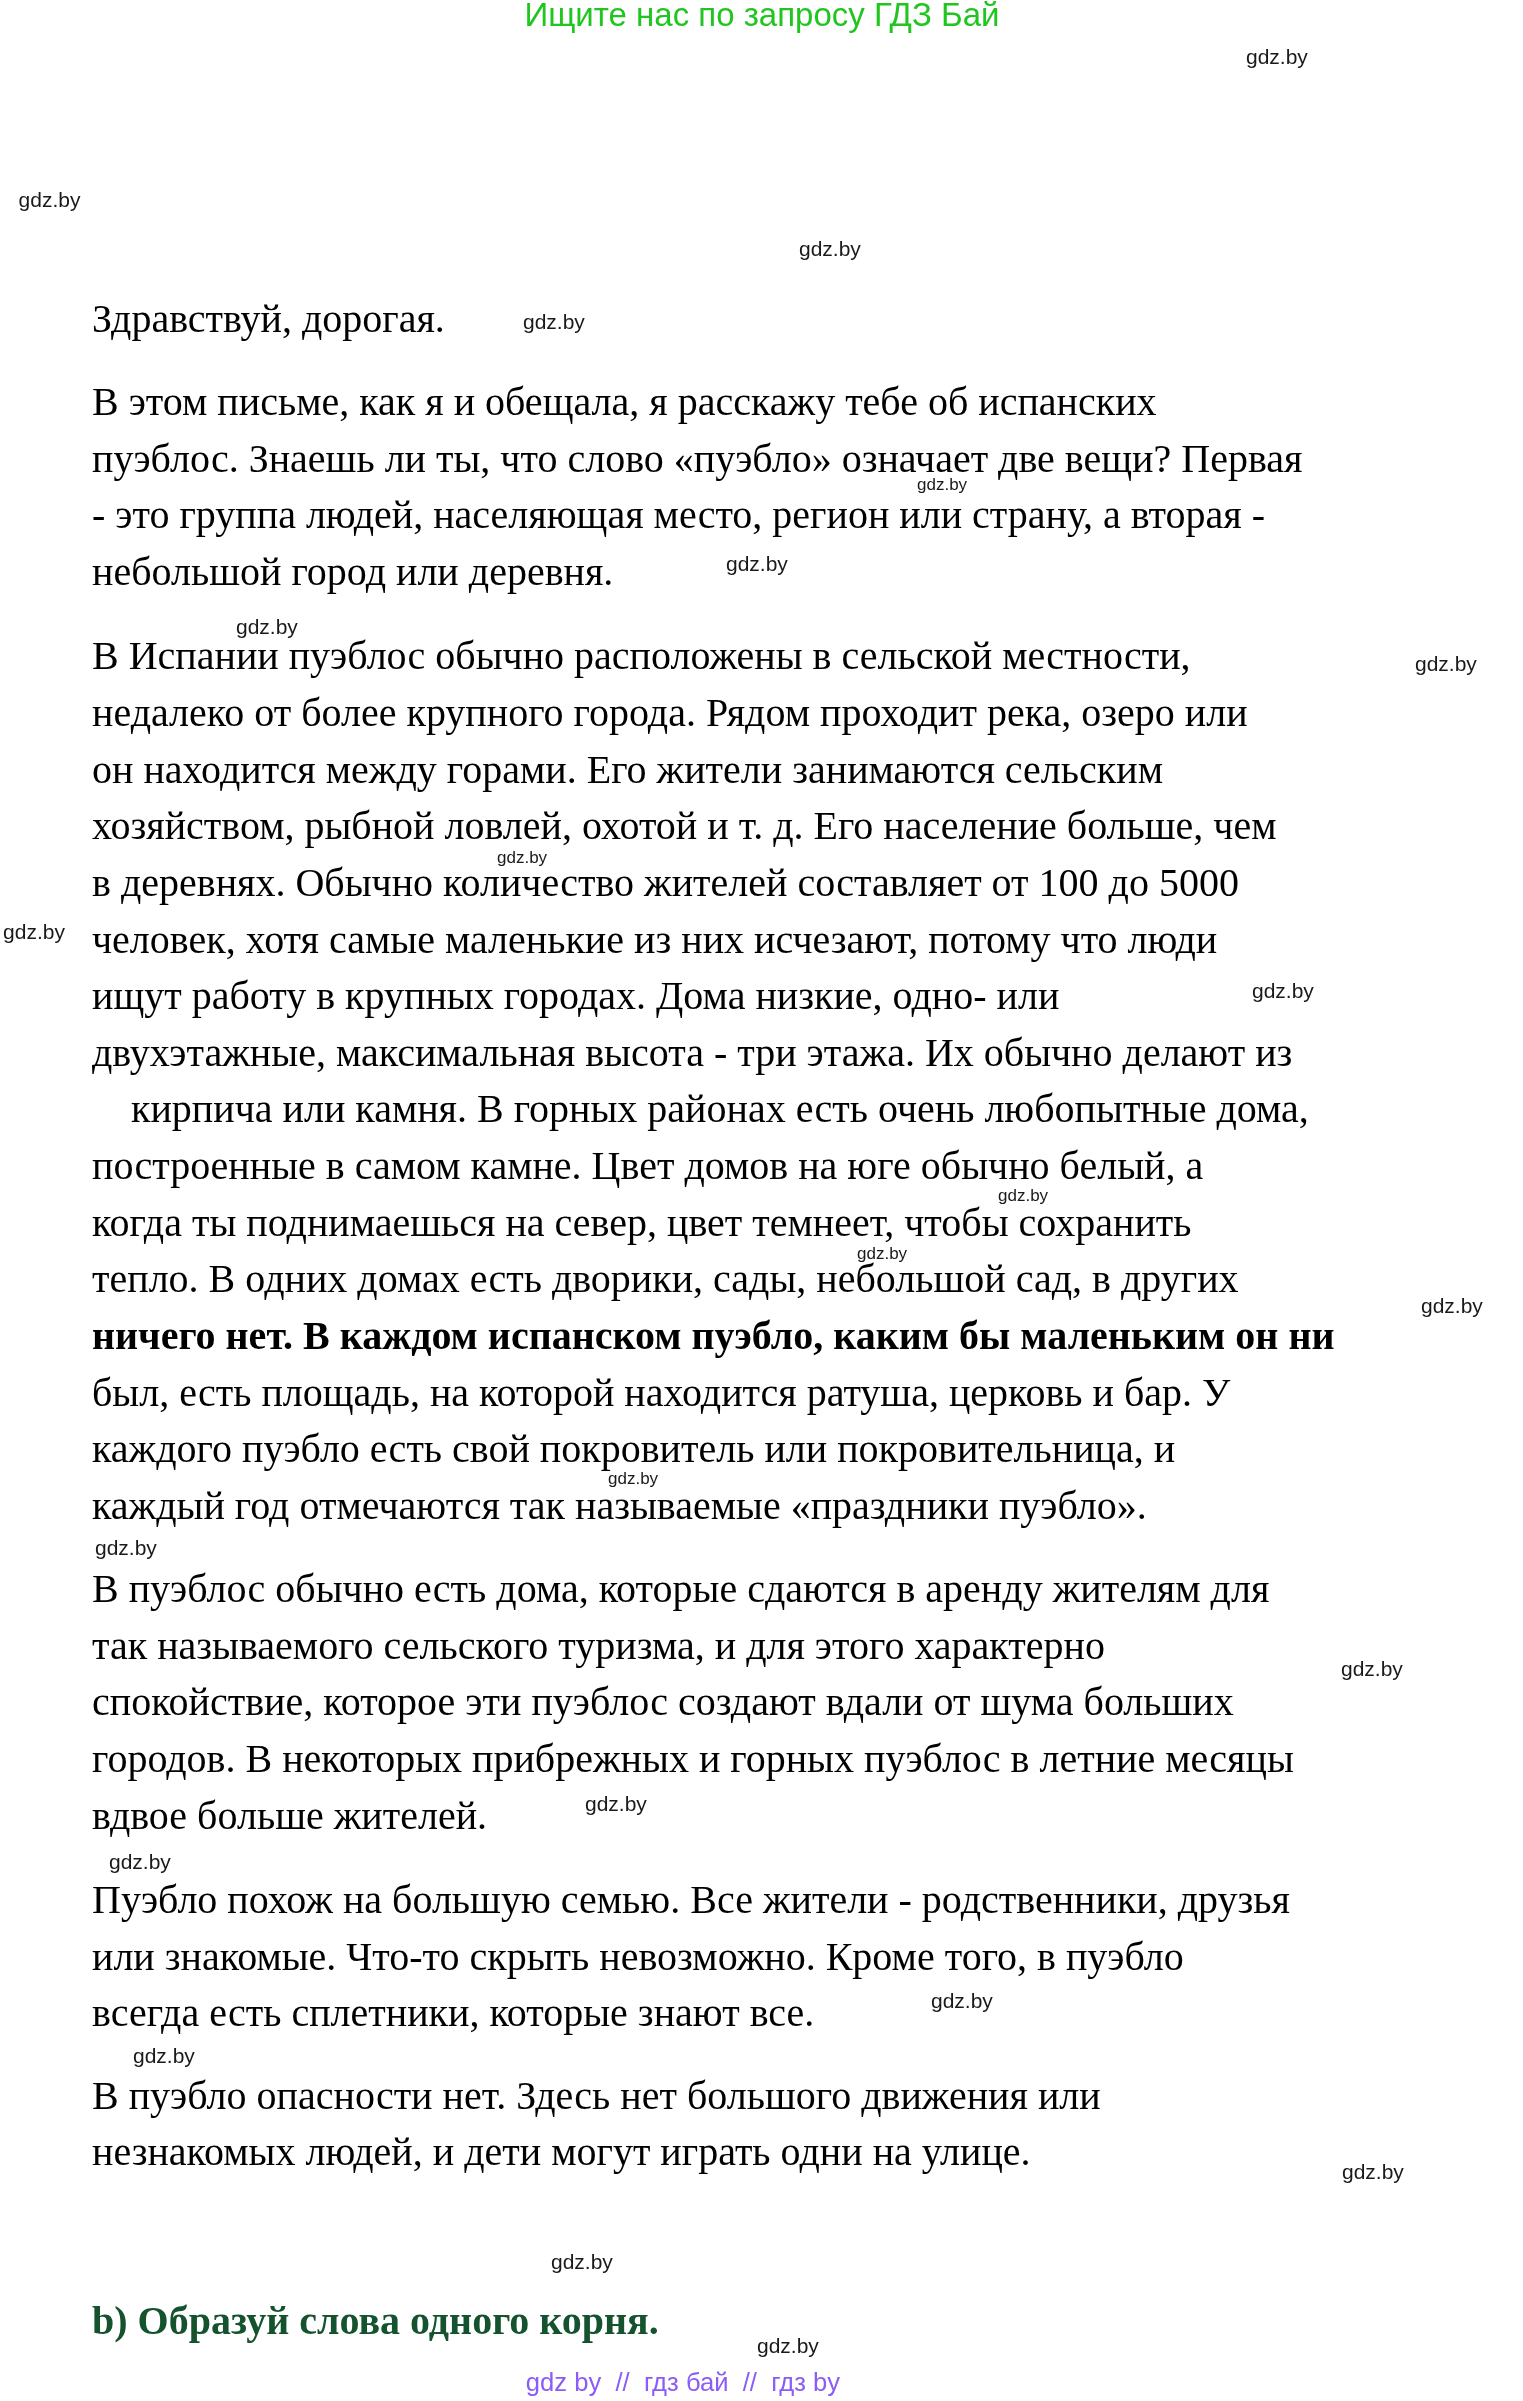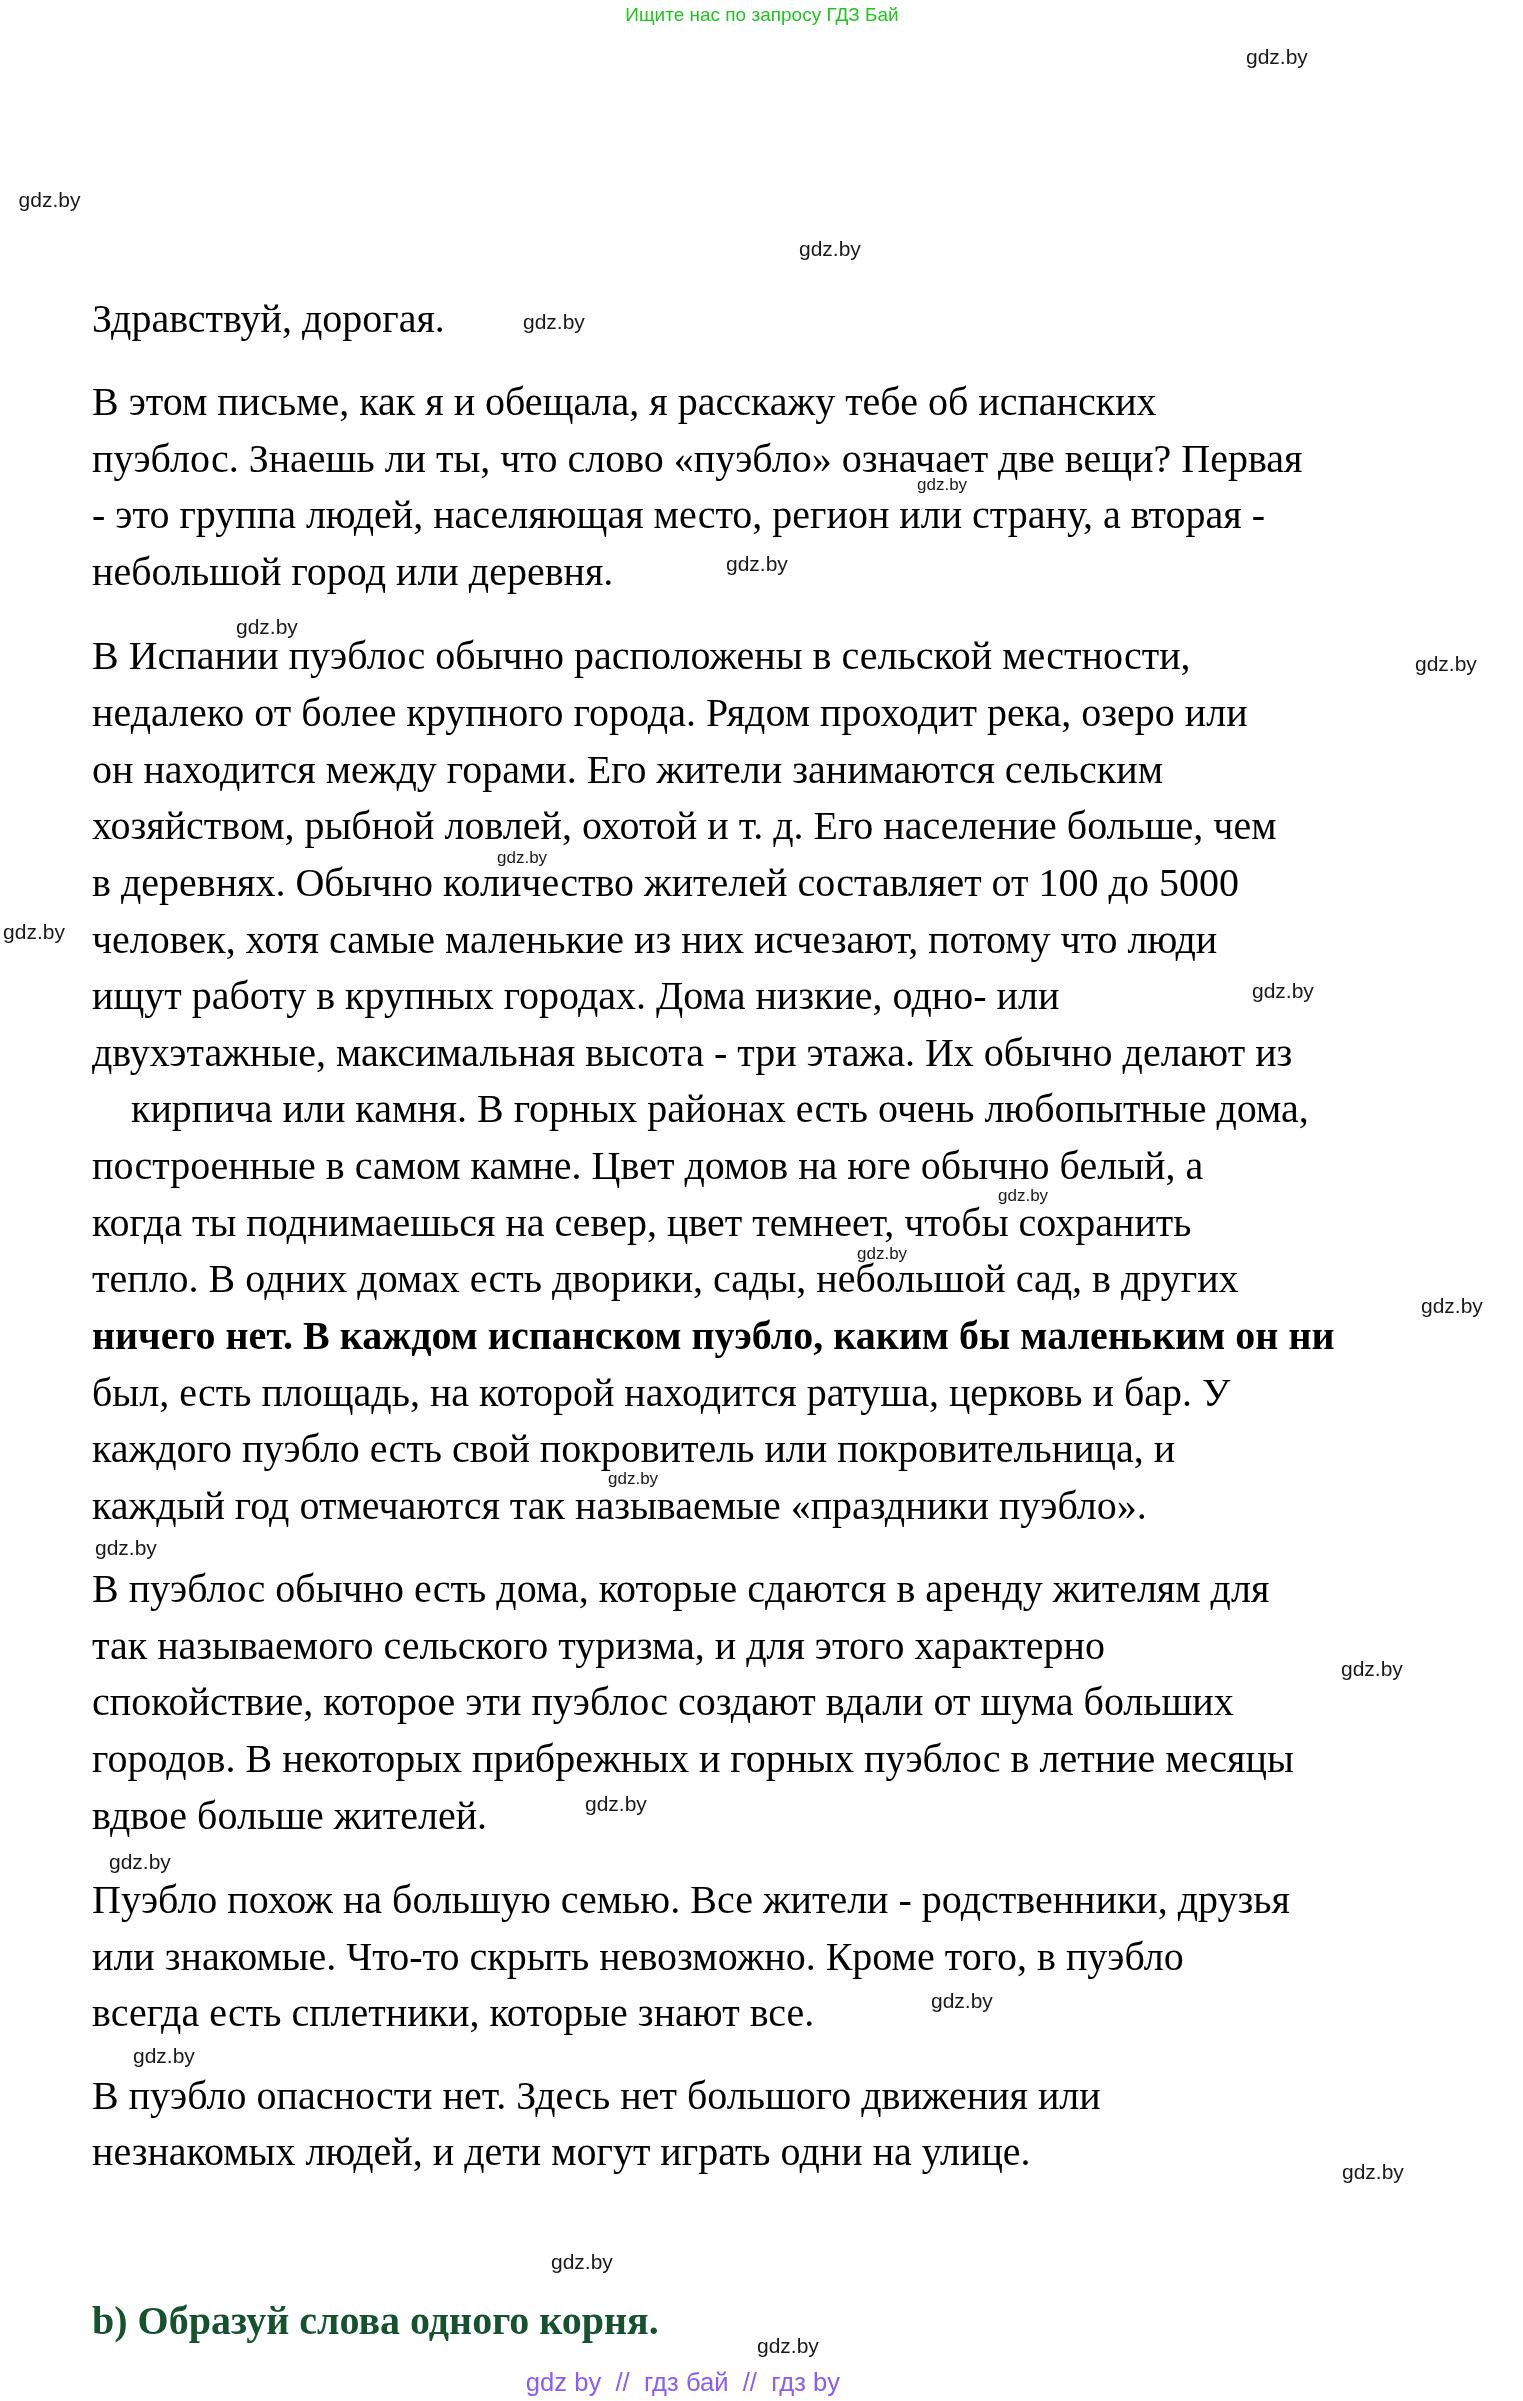--- a/index.html
+++ b/index.html
@@ -1,19 +1,19 @@
 <!DOCTYPE html>
 <html style="font-size:12.4px"><head>
 <meta charset="utf-8">
 <style>
   html, body { margin: 0; padding: 0; background: #ffffff; }
   body { width: 1524px; height: 2401px; position: relative; overflow: hidden; }
   .banner {
     position: absolute; top: 0; left: 0; width: 1524px; text-align: center;
-    font-family: "Liberation Sans", sans-serif; font-size: 19px; line-height: 29.5px;
+    font-family: "Liberation Sans", sans-serif; font-size: 33px; line-height: 29.5px;
     color: #20c520;
   }
   .footer {
     position: absolute; top: 2367px; left: 15px; width: 1336px; text-align: center;
     font-family: "Liberation Sans", sans-serif; font-size: 25.6px; line-height: 31px;
     color: #8b5cf6; white-space: pre;
   }
   .wm {
     position: absolute; font-family: "Liberation Sans", sans-serif;
     font-size: 21px; line-height: 23px; color: #1a1a1a; white-space: nowrap;

